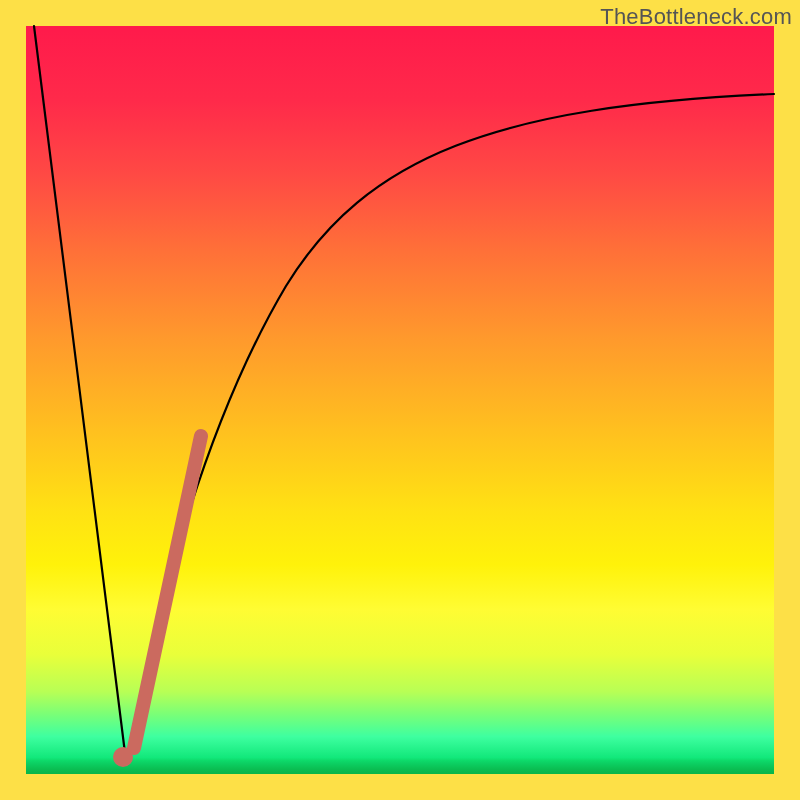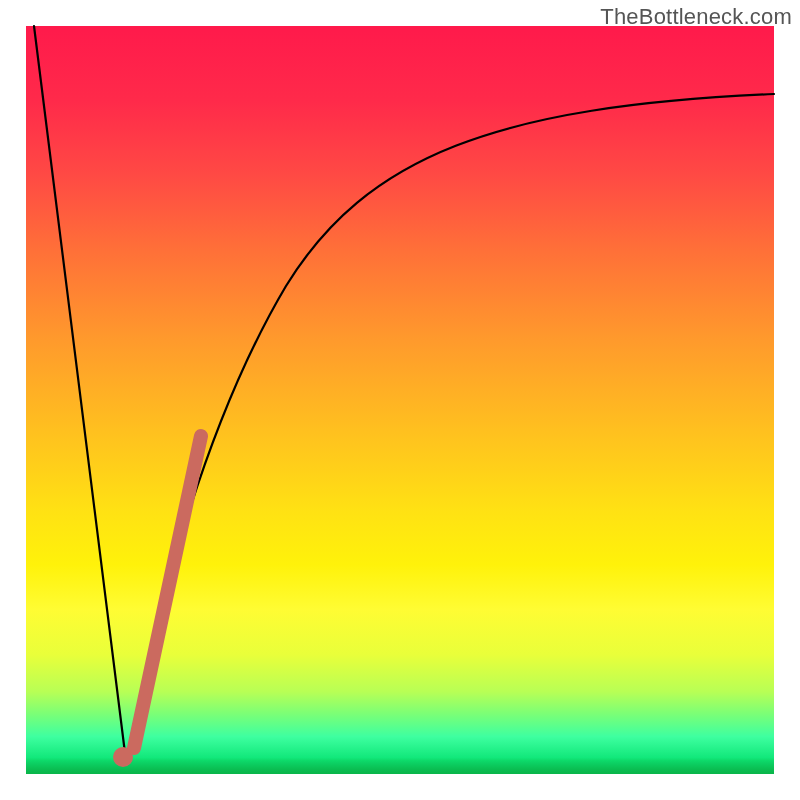--- a/index.html
+++ b/index.html
@@ -8,21 +8,21 @@
     width: 800px;
     height: 800px;
     overflow: hidden;
     background: #000;
     font-family: Arial, Helvetica, sans-serif;
   }
   .frame {
     position: relative;
     width: 800px;
     height: 800px;
-    background: #ffffff;
+    background: #fde047;
   }
   .plot {
     position: absolute;
     left: 26px;
     top: 26px;
     width: 748px;
     height: 748px;
     background: linear-gradient(to bottom,
       #ff1a4b 0%,
       #ff2a4a 10%,

